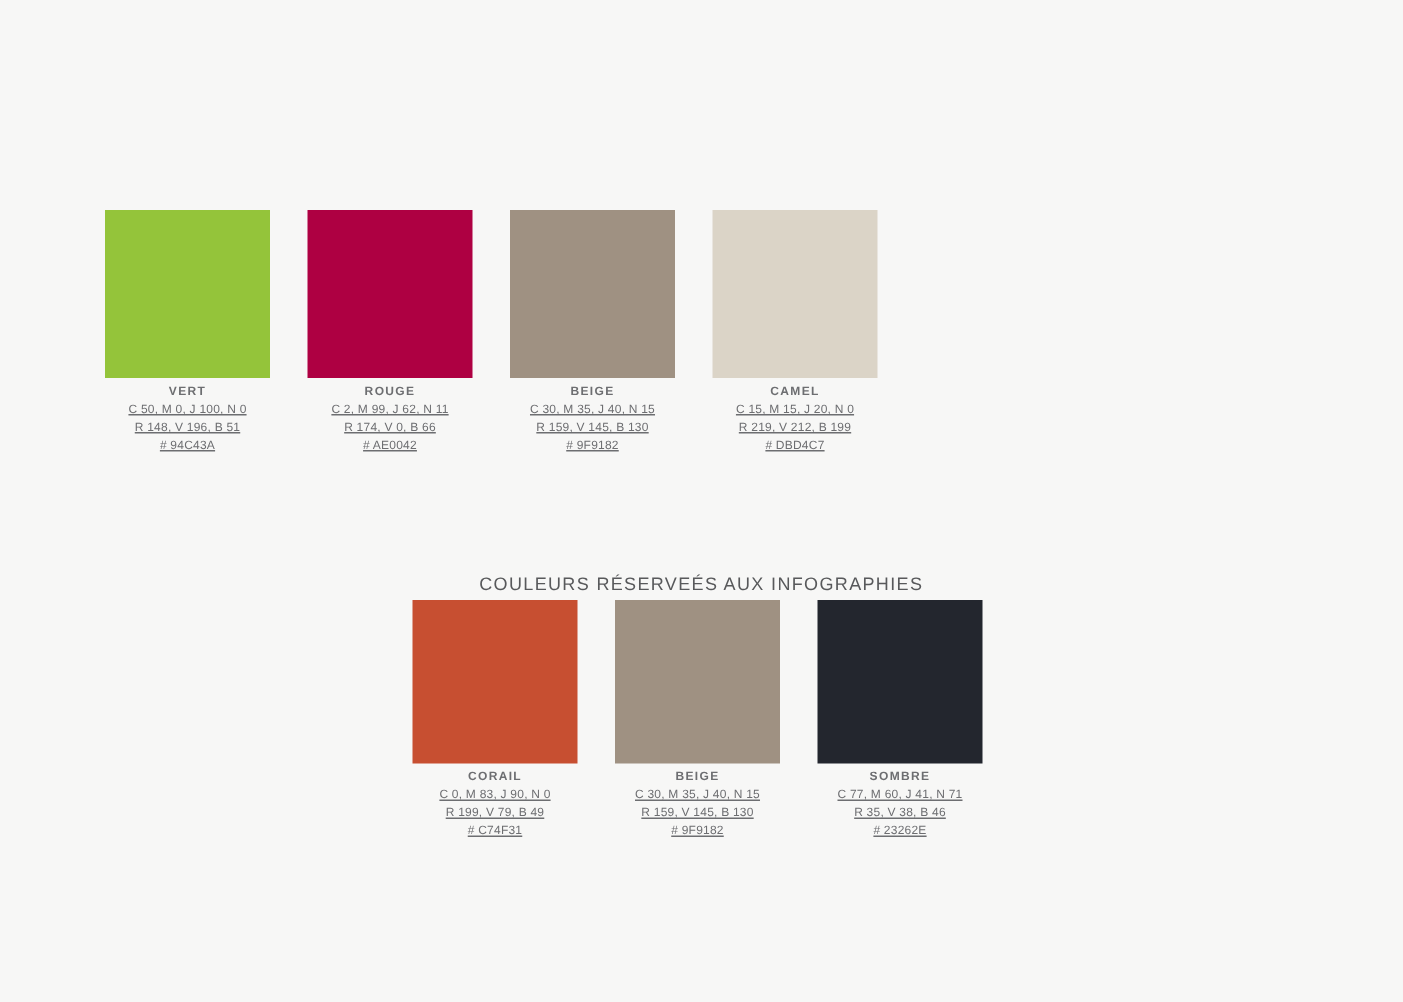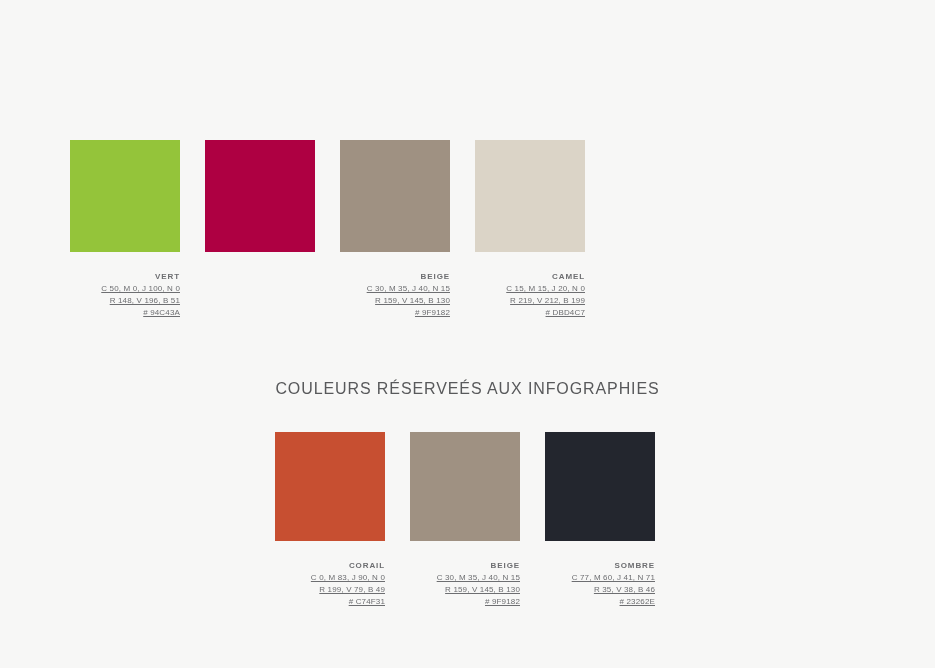--- a/index.html
+++ b/index.html
@@ -28,39 +28,39 @@
     position: absolute;
     display: flex;
     gap: 25px;
   }
   .row-primary {
     left: 70px;
     top: 140px;
   }
   .row-infographic {
     left: 275px;
-    top: 432px;
+    top: 400px;
   }
 
   .swatch-cell {
     width: 110px;
   }
 
   .swatch-chip {
     width: 110px;
     height: 112px;
     display: block;
   }
   .row-infographic .swatch-chip {
     height: 109px;
   }
 
   .swatch-info {
-    text-align: right;
-    padding-top: 19px;
+    text-align: center;
+    padding-top: 3px;
   }
 
   .swatch-name {
     font-size: 8px;
     font-weight: bold;
     letter-spacing: 0.9px;
     color: #6d6e71;
     line-height: 12px;
     white-space: nowrap;
   }
@@ -75,21 +75,21 @@
     text-decoration: underline;
   }
 
   
   .section-heading {
     position: absolute;
     left: 0;
     right: 0;
     top: 382px;
     text-align: center;
-    font-size: 16px;
+    font-size: 12px;
     letter-spacing: 0.9px;
     color: #58595b;
     line-height: 14px;
     white-space: nowrap;
   }
 </style>
 </head>
 <body style="background-color: rgb(247, 247, 246); color: rgb(109, 110, 113);">
 
 <div class="page">
@@ -102,20 +102,26 @@
         <div class="swatch-name">VERT</div>
         <div class="swatch-line">C 50, M 0, J 100, N 0</div>
         <div class="swatch-line">R 148, V 196, B 51</div>
         <div class="swatch-line"># 94C43A</div>
       </div>
     </div>
 
 
     <div class="swatch-cell">
       <div class="swatch-chip" style="background-color: rgb(174, 0, 66);"></div>
+      <div class="swatch-info">
+        <div class="swatch-name">ROUGE</div>
+        <div class="swatch-line">C 2, M 99, J 62, N 11</div>
+        <div class="swatch-line">R 174, V 0, B 66</div>
+        <div class="swatch-line"># AE0042</div>
+      </div>
     </div>
 
 
     <div class="swatch-cell">
       <div class="swatch-chip" style="background-color: rgb(159, 145, 130);"></div>
       <div class="swatch-info">
         <div class="swatch-name">BEIGE</div>
         <div class="swatch-line">C 30, M 35, J 40, N 15</div>
         <div class="swatch-line">R 159, V 145, B 130</div>
         <div class="swatch-line"># 9F9182</div>

